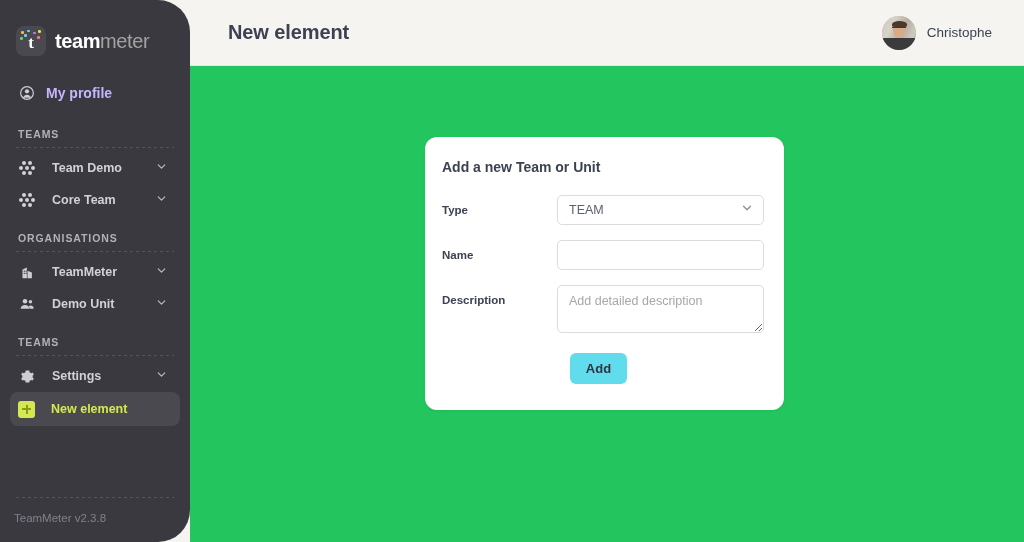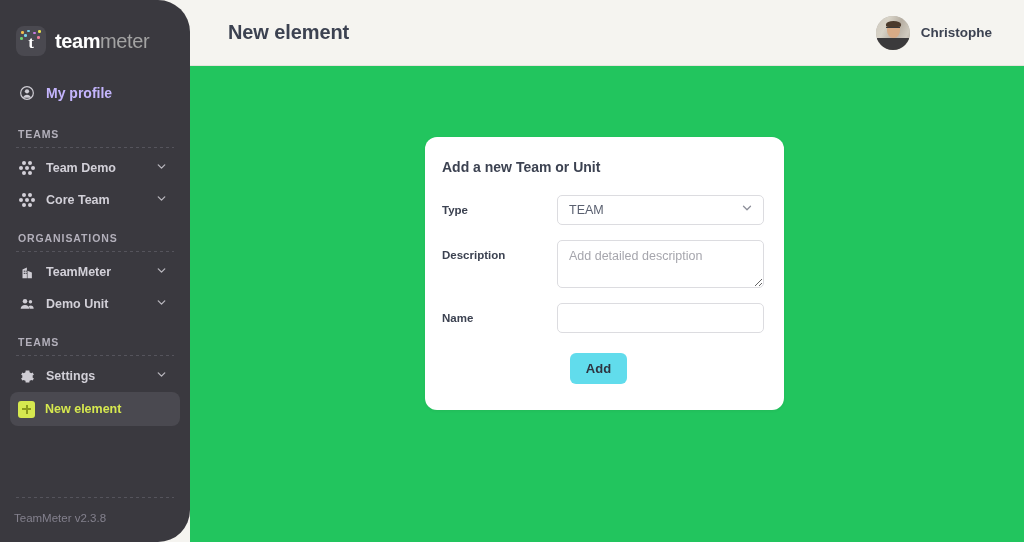--- a/index.html
+++ b/index.html
@@ -91,21 +91,21 @@
   }
   .divider {
     height: 1px;
     margin: 7px 2px 4px 2px;
     background-image: repeating-linear-gradient(to right, #55545c 0, #55545c 3px, transparent 3px, transparent 6px);
   }
 
   .nav-item {
     display: flex;
     align-items: center;
-    gap: 10px;
+    gap: 16px;
     height: 32px;
     padding: 0 8px 0 4px;
     border-radius: 8px;
     cursor: pointer;
   }
   .nav-item .label {
     font-size: 12.5px;
     font-weight: bold;
     color: #d2d0d8;
     flex: 1 1 auto;
@@ -194,21 +194,21 @@
     flex: 0 0 auto;
   }
   .avatar .bg-a { position:absolute; inset:0; background:
       linear-gradient(115deg,#cdc8bf 0%,#d8d3c7 28%,#b6aea2 55%,#cfcabf 80%,#a9a295 100%); }
   .avatar .bg-b { position:absolute; left:0; right:0; bottom:0; height:34%; background:#3b3a3c; }
   .avatar .face { position:absolute; left:32%; top:20%; width:38%; height:46%; border-radius:45% 45% 48% 48%; background:#d8ab86; }
   .avatar .hair { position:absolute; left:29%; top:15%; width:44%; height:20%; border-radius:50% 50% 20% 20%; background:#4b3a2c; }
   .avatar .glasses { position:absolute; left:31%; top:33%; width:40%; height:8%; border-top:1.4px solid #3a3a3a; }
   .user-name {
     font-size: 13.5px;
-    font-weight: bold;
+    font-weight: normal;
     color: #3c4251;
   }
 
   
   #main {
     position: absolute;
     left: 190px; top: 66px;
     width: 834px;
     height: 476px;
     background: #22c55e;
@@ -495,27 +495,27 @@
         </div>
         <span class="sel-chev">
           <svg width="14" height="14" viewBox="0 0 24 24" fill="none" stroke="#8d8f99" stroke-width="2.2" stroke-linecap="round" stroke-linejoin="round">
               <polyline points="6 9 12 15 18 9"></polyline>
             </svg>
         </span>
       </div>
     </div>
 
     <div class="form-row">
+      <div class="form-label">Name</div>
+      <input class="text-input" type="text" placeholder="" style="">
+    </div>
+
+    <div class="form-row">
       <div class="form-label">Description</div>
       <textarea class="textarea" placeholder="Add detailed description" style=""></textarea>
     </div>
 
-    <div class="form-row">
-      <div class="form-label">Name</div>
-      <input class="text-input" type="text" placeholder="" style="">
-    </div>
-
     <div class="btn-row">
       <button class="add-btn">Add</button>
     </div>
 
   </div>
 </div>
 
 </body></html>

